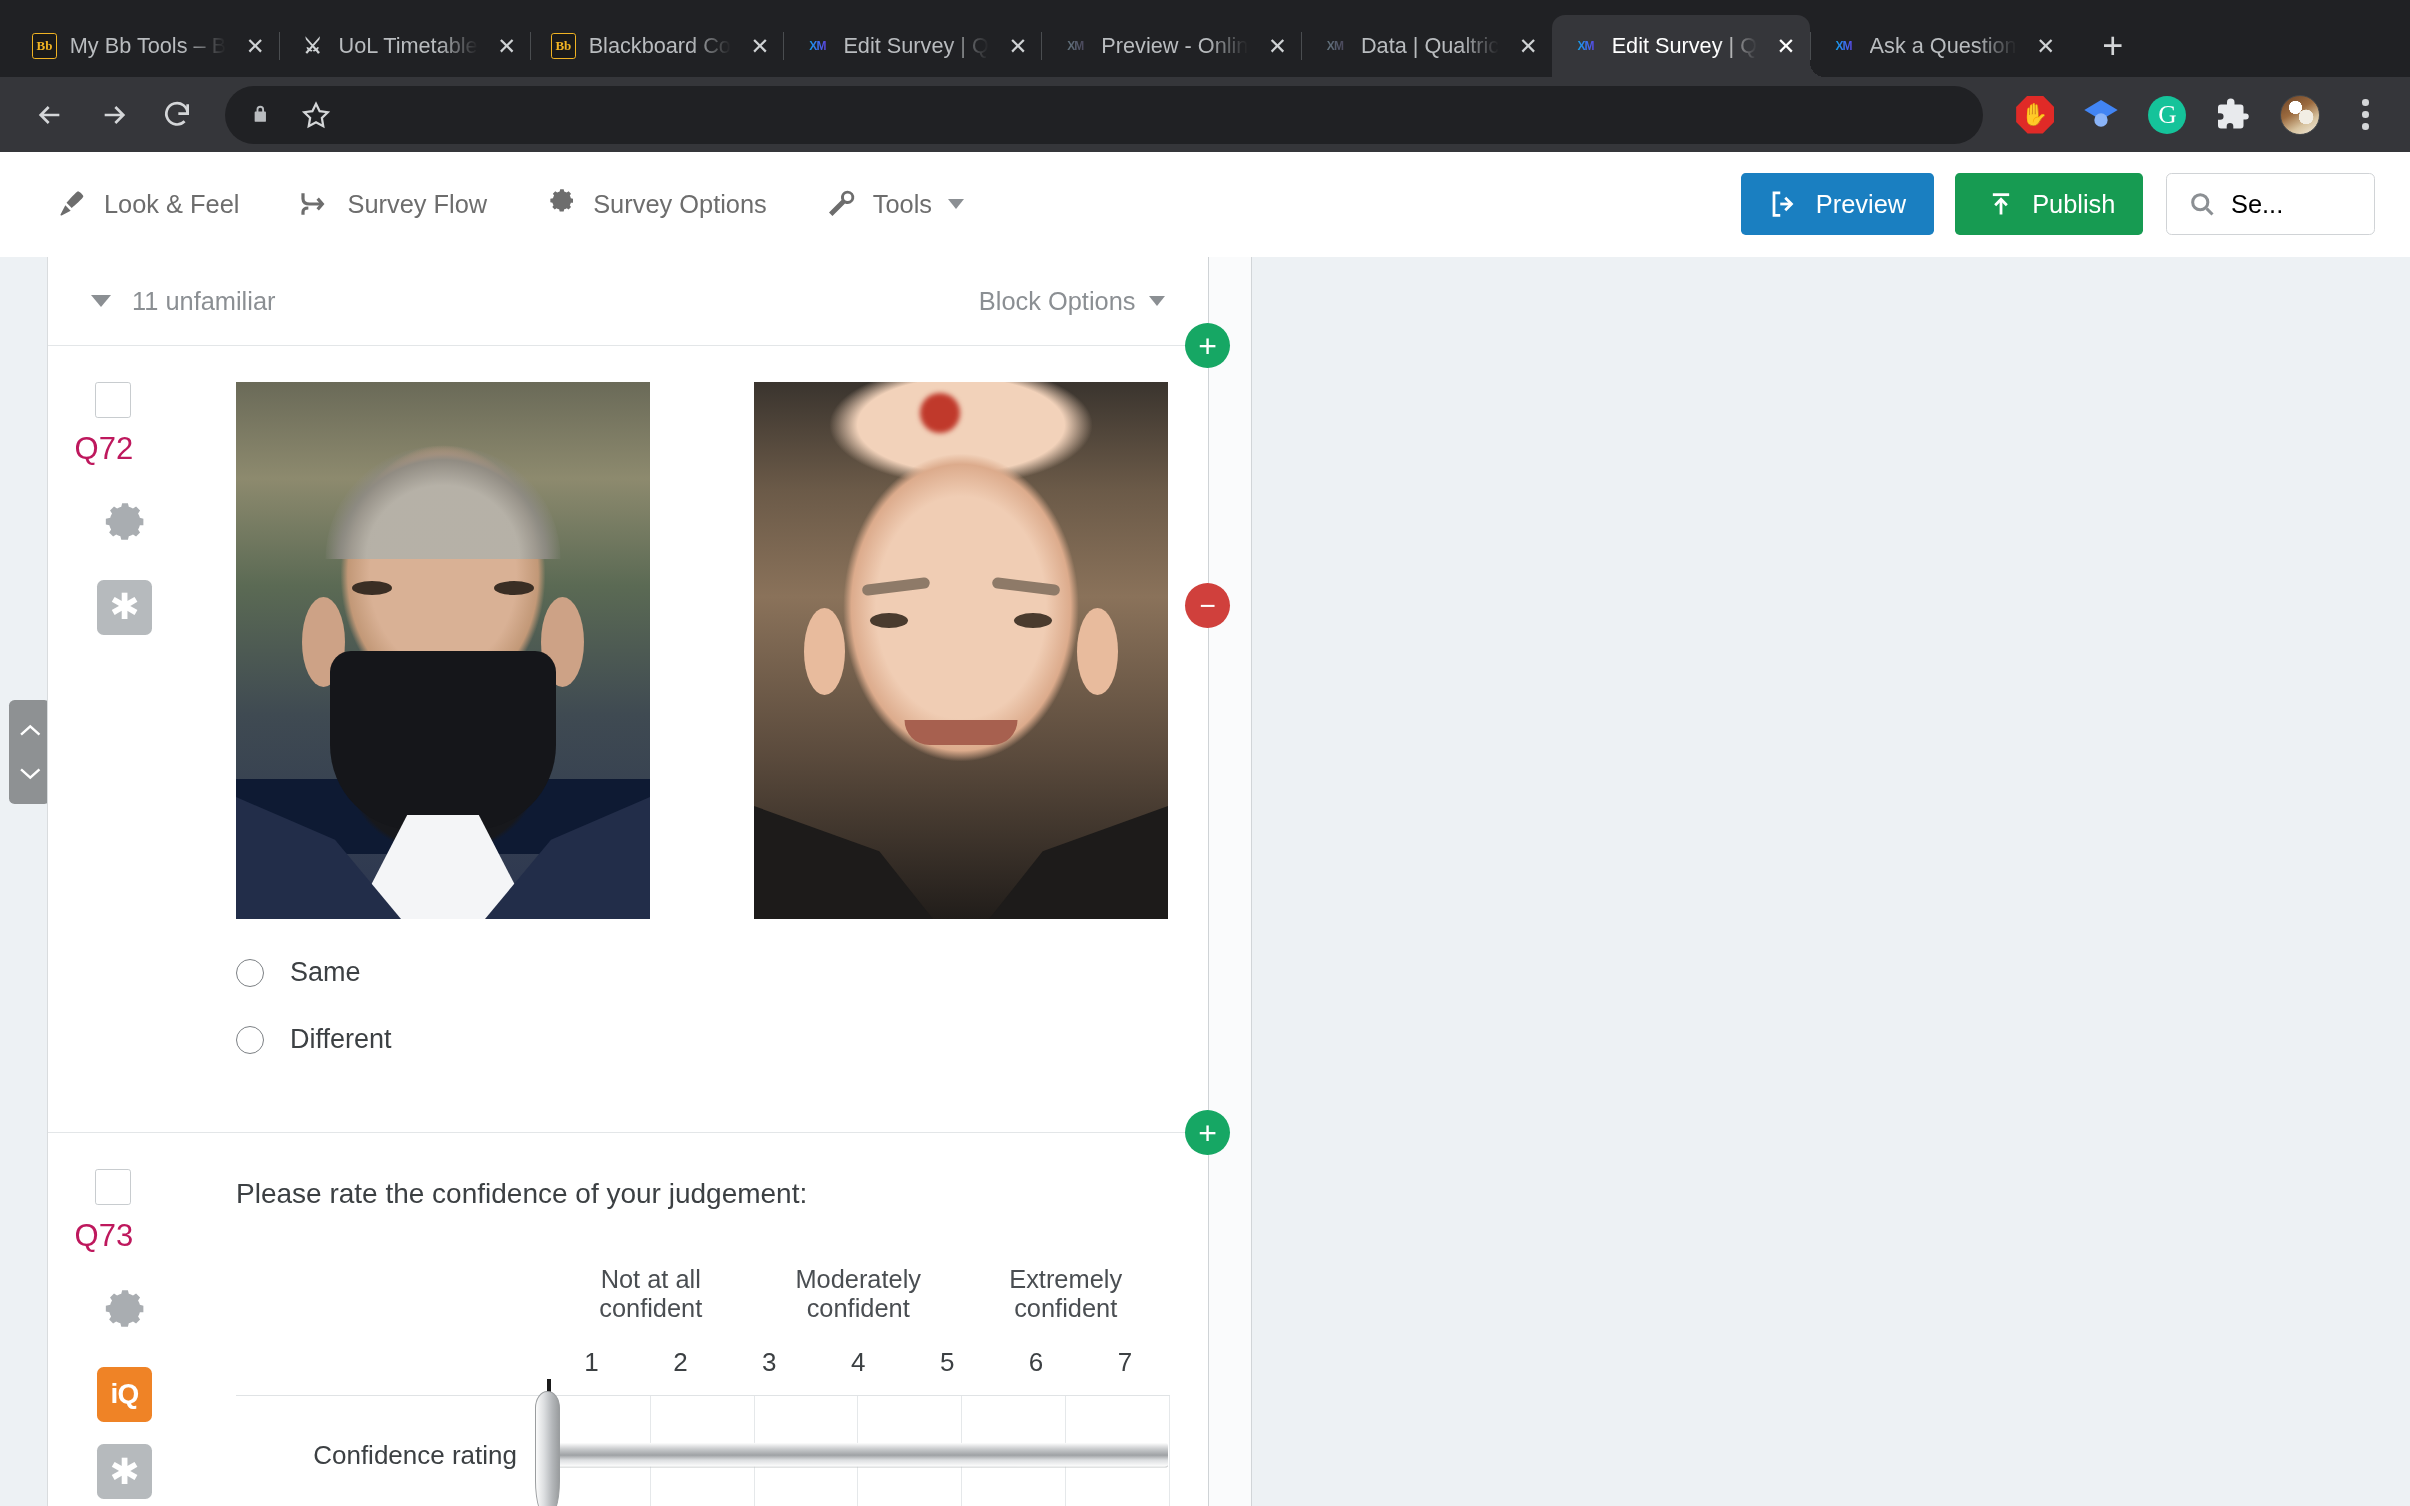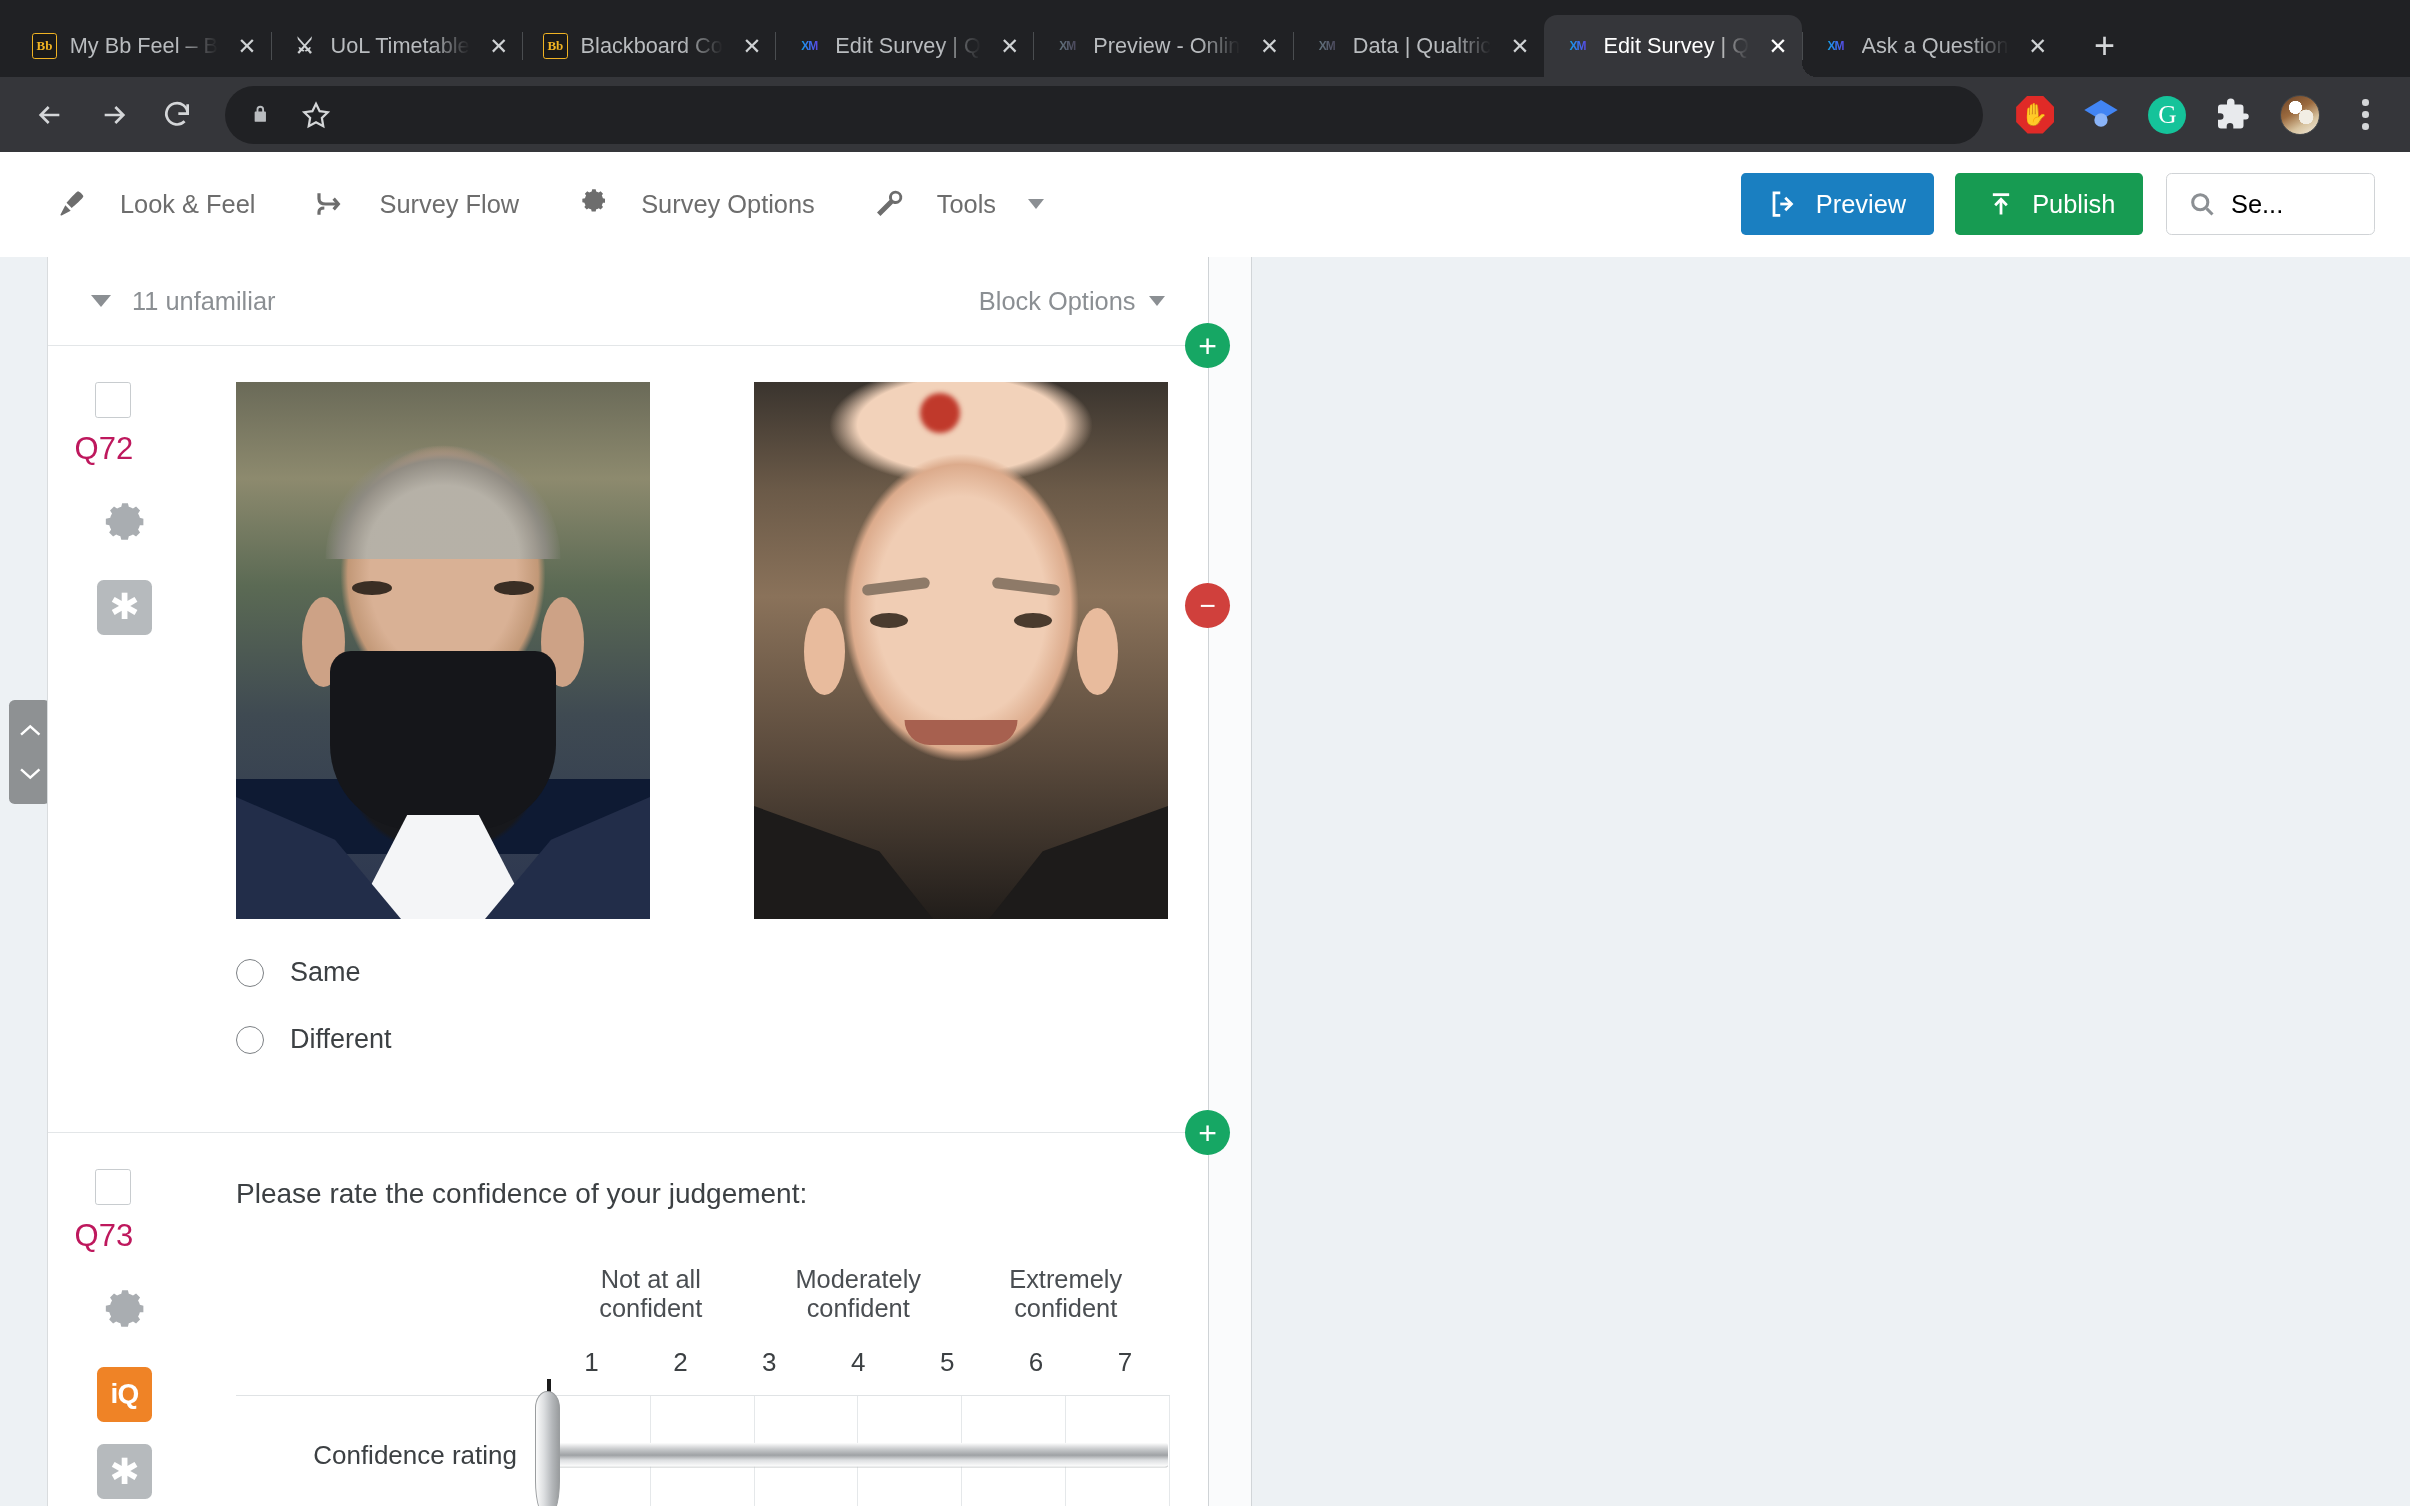--- a/index.html
+++ b/index.html
@@ -124,21 +124,21 @@
   .kebab i { width: 6.6px; height: 6.6px; border-radius: 50%; background: #d4d6d8; display: block; }
 
   
   .app { flex: 1; background: #fff; display: flex; flex-direction: column; min-height: 0; }
 
   .qtoolbar {
     height: 105px; background: #fff; display: flex; align-items: center;
     padding: 0 36px 0 56px; flex: none; border-bottom: 0.9px solid #fff;
   }
   .qtool {
-    display: flex; align-items: center; gap: 32px; margin-right: 58px;
+    display: flex; align-items: center; gap: 16px; margin-right: 58px;
     color: #6d6d6d; font-size: 25.4px; white-space: nowrap;
   }
   .qtool svg { flex: none; }
   .qspacer { flex: 1; }
   .btn-preview, .btn-publish {
     height: 62px; border-radius: 4.7px; display: flex; align-items: center;
     gap: 17px; padding: 0 28px; color: #fff; font-size: 25.4px; flex: none;
   }
   .btn-preview { background: #1a7fc1; }
   .btn-publish { background: #179b52; margin-left: 21px; padding-left: 32px; }
@@ -322,21 +322,21 @@
 </style>
 </head>
 <body>
 
 <div class="browser">
 
   <div class="tabstrip">
 
     <div class="tab inactive">
       <span class="tab-favicon fav-bb">Bb</span>
-      <span class="tab-title">My Bb Feel – B</span>
+      <span class="tab-title">My Bb Tools – B</span>
       <span class="tab-close">✕</span>
     </div>
 
     <div class="tab inactive">
       <span class="tab-favicon fav-uol">⚔</span>
       <span class="tab-title">UoL Timetable</span>
       <span class="tab-close">✕</span>
     </div>
 
     <div class="tab inactive">

